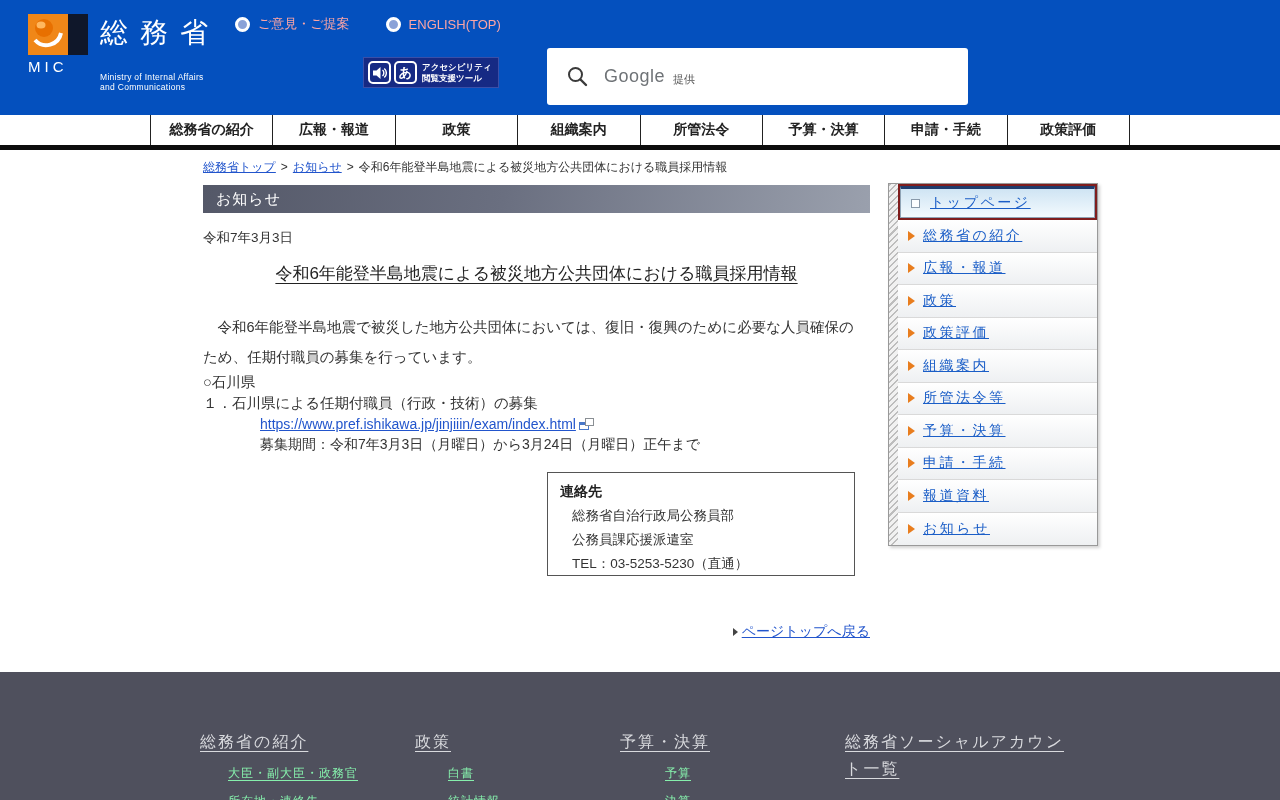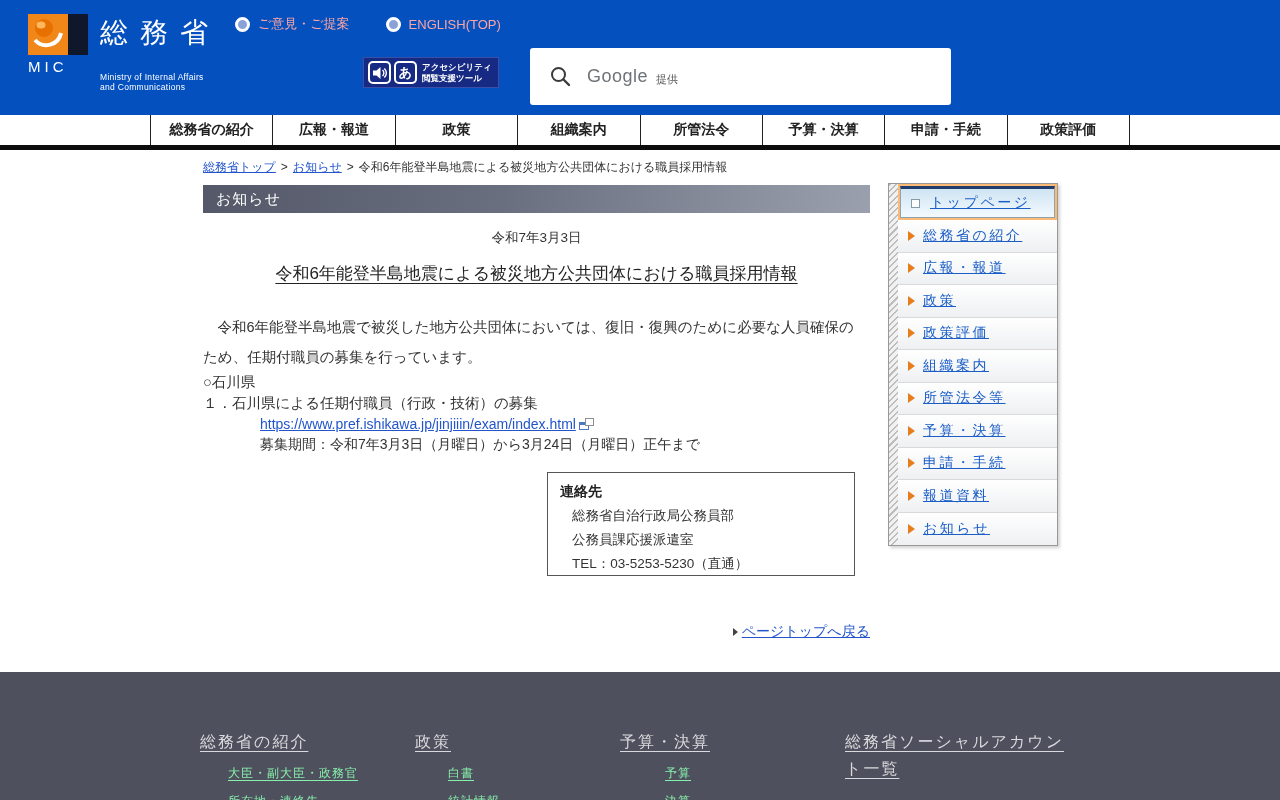--- a/index.html
+++ b/index.html
@@ -13,39 +13,39 @@
   .logo-mic { position:absolute; left:0; top:44px; color:#fff; font-size:15px; letter-spacing:4px; font-weight:400; }
   .logo-text { margin-left:12px; }
   .logo-kanji { color:#fff; font-size:28px; letter-spacing:12px; font-weight:500; white-space:nowrap; }
   .logo-en { color:#fff; font-size:8.5px; line-height:10px; margin-top:20px; letter-spacing:.3px; }
   .top-links { position:absolute; left:235px; top:15px; display:flex; gap:36px; }
   .top-link { display:flex; align-items:center; gap:8px; color:#fca5a5; font-size:13px; white-space:nowrap; cursor:pointer; }
   .ring-icon { width:15px; height:15px; border-radius:50%; background:#8aa2d8; border:3px solid #fff; flex:0 0 auto; }
   .access-badge { position:absolute; left:363px; top:57px; width:136px; height:31px; background:#162a84; border:1px solid #3a4fa8; display:flex; align-items:center; padding:0 4px; gap:3px; cursor:pointer; }
   .ab-box { width:23px; height:23px; border:2px solid #fff; border-radius:5px; display:flex; align-items:center; justify-content:center; color:#fff; font-size:13px; font-weight:bold; }
   .ab-text { color:#fff; font-size:8.5px; font-weight:bold; line-height:10.5px; white-space:nowrap; margin-left:2px; }
-  .search-box { position:absolute; left:530px; top:48px; width:421px; height:57px; background:#fff; border-radius:3px; display:flex; align-items:center; padding-left:20px; cursor:text; }
+  .search-box { position:absolute; left:547px; top:48px; width:421px; height:57px; background:#fff; border-radius:3px; display:flex; align-items:center; padding-left:20px; cursor:text; }
   .search-brand { color:#6f7377; font-size:18px; margin-left:16px; letter-spacing:.5px; }
   .search-provided { color:#555; font-size:11px; margin-left:8px; padding-top:5px; }
 
   
   .nav { position:absolute; left:150px; top:115px; width:980px; height:30px; display:flex; background:#fff; }
   .nav-item { flex:1; display:flex; align-items:center; justify-content:center; font-size:14px; font-weight:600; color:#222; border-left:1px solid #222; cursor:pointer; white-space:nowrap; }
   .nav-item:last-child { border-right:1px solid #222; }
   .nav-band { position:absolute; left:0; top:145px; width:1280px; height:5px; background:#0d0d0d; }
 
   
   .breadcrumb { position:absolute; left:203px; top:159px; font-size:12px; color:#333; white-space:nowrap; }
   .bc-link { color:#2255cc; text-decoration:underline; cursor:pointer; }
   .bc-sep { margin:0 5px; color:#333; }
 
   
   .notice-bar { position:absolute; left:203px; top:185px; width:667px; height:28px; background:linear-gradient(100deg,#545868 0%,#6a6f80 45%,#9aa0ad 100%); display:flex; align-items:center; padding-left:13px; }
   .notice-bar span { color:#fff; font-size:15px; letter-spacing:1px; }
-  .article-date { position:absolute; left:203px; top:229px; width:667px; text-align:center; font-size:13.5px; color:#333; }
+  .article-date { position:absolute; left:203px; top:229px; width:667px; text-align:left; font-size:13.5px; color:#333; }
   .article-title { position:absolute; left:203px; top:262px; width:667px; text-align:center; font-size:17px; color:#222; text-decoration:underline; text-underline-offset:4px; }
   .article-para { position:absolute; left:203px; top:312px; width:665px; font-size:14.5px; color:#333; line-height:30px; }
   .line-pref { position:absolute; left:203px; top:373px; font-size:14.5px; color:#333; }
   .line-item1 { position:absolute; left:203px; top:394px; font-size:14.5px; color:#333; }
   .line-link { position:absolute; left:260px; top:416px; font-size:14px; display:flex; align-items:center; }
   .ext-url { color:#2255cc; text-decoration:underline; cursor:pointer; }
   .ext-icon { position:relative; width:15px; height:12px; margin-left:3px; display:inline-block; }
   .ext-icon .back { position:absolute; left:0; bottom:0; width:10px; height:8px; border:1px solid #4a78c8; background:#fff; }
   .ext-icon .back::before { content:""; position:absolute; left:0; top:0; width:8px; height:2px; background:#4a78c8; }
   .ext-icon .front { position:absolute; right:0; top:0; width:9px; height:8px; border:1px solid #8a8f94; background:#fff; }
@@ -55,21 +55,21 @@
   .contact-box { position:absolute; left:547px; top:472px; width:308px; height:104px; border:1px solid #555; background:#fff; padding:10px 12px; }
   .contact-title { font-size:14px; font-weight:bold; color:#222; }
   .contact-line { font-size:13.5px; color:#333; margin-left:12px; margin-top:6px; }
 
   
   .page-top { position:absolute; left:203px; top:623px; width:667px; text-align:right; font-size:14px; }
   .page-top a { color:#2255cc; text-decoration:underline; cursor:pointer; }
   .tri-dark { display:inline-block; width:0; height:0; border-top:4px solid transparent; border-bottom:4px solid transparent; border-left:5px solid #444; margin-right:4px; }
 
   
-  .sidebar { position:absolute; left:888px; top:183px; width:170px; border:1px solid #999; background:#fdba74; box-shadow:2px 2px 3px rgba(0,0,0,.18); }
+  .sidebar { position:absolute; left:888px; top:183px; width:210px; border:1px solid #999; background:#7f1d1d; box-shadow:2px 2px 3px rgba(0,0,0,.18); }
   .sb-hatch { position:absolute; left:0; top:0; bottom:0; width:9px; background:repeating-linear-gradient(135deg,#bdbdbd 0 1.5px,#f1f1f1 1.5px 4.5px); }
   .sb-content { margin-left:9px; }
   .sb-top { height:32px; margin:2px; border:1px solid #8fa3b5; border-top:3px solid #1f3c6d; background:linear-gradient(#cfe4f3,#f3fafe); display:flex; align-items:center; gap:10px; padding-left:10px; cursor:pointer; }
   .sb-square { width:9px; height:9px; border:1px solid #8899aa; background:#fbfdff; }
   .sb-top a { color:#1b5ec7; font-size:14px; letter-spacing:2.5px; text-decoration:underline; }
   .sb-item { height:32.5px; display:flex; align-items:center; gap:8px; padding-left:10px; border-bottom:1px solid #d9d9d9; background:linear-gradient(#ffffff,#eef0f2); cursor:pointer; }
   .sb-item:last-child { border-bottom:none; }
   .tri-orange { width:0; height:0; border-top:5px solid transparent; border-bottom:5px solid transparent; border-left:7px solid #e87d1e; flex:0 0 auto; }
   .sb-item a { color:#1b5ec7; font-size:14px; letter-spacing:2.5px; text-decoration:underline; white-space:nowrap; }
 

